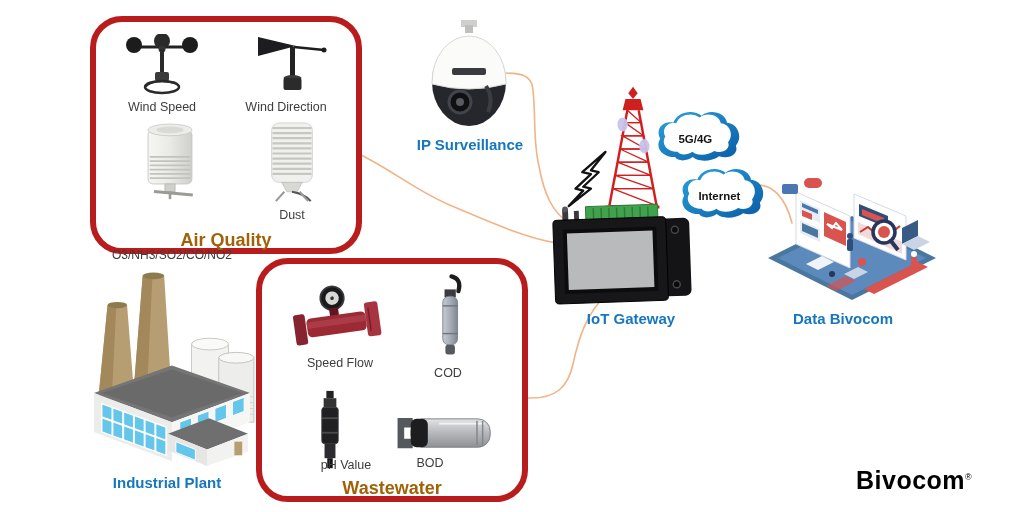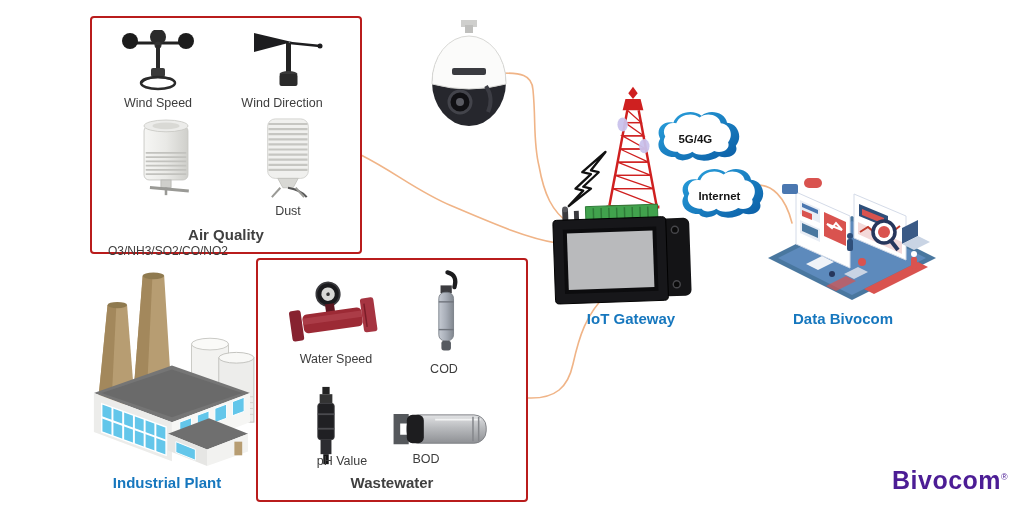--- a/index.html
+++ b/index.html
@@ -9,41 +9,41 @@
     font-family:"Liberation Sans", sans-serif; overflow:hidden;
   }
   .abs { position:absolute; }
   svg { display:block; }
 
   
   #lines { position:absolute; left:0; top:0; z-index:0; }
 
   
   .group-box {
-    position:absolute; border:2px solid #b91c1c; border-radius:4px;
+    position:absolute; border:6px solid #b91c1c; border-radius:32px;
     background:#ffffff; z-index:1;
   }
   .group-title {
     position:absolute; left:0; right:0; text-align:center;
-    color:#404040; font-weight:bold; font-size:15px;
+    color:#a16207; font-weight:bold; font-size:18px;
   }
   .sensor-label {
     position:absolute; text-align:center; color:#3d3d3d; font-size:12.5px;
   }
   .node-label {
     position:absolute; text-align:center; color:#1677be;
     font-weight:bold; font-size:15px; z-index:2;
   }
   .cloud-text {
     font-weight:bold; font-size:13px; fill:#141414;
     font-family:"Liberation Sans", sans-serif;
   }
   #logo {
     position:absolute; left:856px; top:466px; z-index:2;
-    color:#4c1d95; font-size:25px; font-weight:bold; letter-spacing:0.5px;margin-left:36px;
+    color:#000000; font-size:25px; font-weight:bold; letter-spacing:0.5px;
   }
   #logo sup { font-size:9px; font-weight:normal; }
 </style>
 </head>
 <body>
 
 <div id="stage">
 
   <svg id="lines" width="1024" height="512" viewBox="0 0 1024 512">
     <g fill="none" stroke="#f0b487" stroke-width="1.6" stroke-linecap="round">
@@ -131,20 +131,21 @@
   <svg class="abs" style="left:428px; top:20px; z-index:1;" width="82" height="110" viewBox="0 0 82 110">
     <rect x="33" y="0" width="16" height="7" fill="#cfcfcd"></rect>
     <rect x="37" y="5" width="8" height="8" fill="#bfbfbd"></rect>
     <ellipse cx="41" cy="62" rx="37" ry="44" fill="#26272d"></ellipse>
     <path d="M 4 62 A 37 46 0 0 1 78 62 L 78 64 Q 41 74 4 64 Z" fill="#fbfbfa" stroke="#d8d8d5"></path>
     <rect x="24" y="48" width="34" height="7" rx="2" fill="#3a3b40"></rect>
     <circle cx="32" cy="82" r="11" fill="#101013" stroke="#43444b" stroke-width="3"></circle>
     <circle cx="32" cy="82" r="4" fill="#5a5b62"></circle>
     <path d="M 58 66 q 8 12 2 26" fill="none" stroke="#3c3d44" stroke-width="4"></path>
   </svg>
+  <div class="node-label" style="left:406px; top:136px; width:128px;">IP Surveillance</div>
 
   <svg class="abs" style="left:600px; top:84px; z-index:1;" width="66" height="130" viewBox="0 0 70 132">
     <g stroke="#cf2020" fill="none">
       <polygon points="35,0 40,7 35,13 30,7" fill="#cf2020" stroke="none"></polygon>
       <polygon points="27,13 43,13 46,25 24,25" fill="#cf2020" stroke="none"></polygon>
       <path d="M 29 25 L 10 126" stroke-width="2.6"></path>
       <path d="M 41 25 L 60 126" stroke-width="2.6"></path>
       <g stroke-width="1.4">
         <line x1="26.4" y1="38" x2="43.6" y2="38"></line>
         <line x1="23.8" y1="52" x2="46.2" y2="52"></line>
@@ -319,21 +320,21 @@
         <circle cx="50" cy="17" r="7.5" fill="#d8d8d6"></circle>
         <circle cx="50" cy="17" r="2" fill="#333"></circle>
         <rect x="45" y="28" width="10" height="9" fill="#5e1620"></rect>
         <rect x="18" y="36" width="66" height="21" rx="5" fill="#9c2a35"></rect>
         <rect x="18" y="40" width="66" height="7" fill="#b24550" opacity="0.7"></rect>
         <rect x="4" y="30" width="13" height="34" rx="3" fill="#872230"></rect>
         <rect x="84" y="27" width="15" height="38" rx="3" fill="#a63441"></rect>
         <line x1="88" y1="33" x2="88" y2="59" stroke="#7a1d28" stroke-width="1.6"></line>
       </g>
     </svg>
-    <div class="sensor-label" style="left:20px; top:92px; width:116px;">Water Speed</div>
+    <div class="sensor-label" style="left:20px; top:92px; width:116px;">Speed Flow</div>
 
     <svg class="abs" style="left:160px; top:8px;" width="52" height="92" viewBox="0 0 60 100">
       <defs>
         <linearGradient id="sgc" x1="0" y1="0" x2="1" y2="0">
           <stop offset="0" stop-color="#c6cbd3"></stop>
             <stop offset="0.5" stop-color="#a7adb7"></stop>
           <stop offset="1" stop-color="#81878f"></stop>
         </linearGradient>
       </defs>
       <path d="M 34 2 q 12 3 8 17" fill="none" stroke="#1c1c1e" stroke-width="5" stroke-linecap="round"></path>

